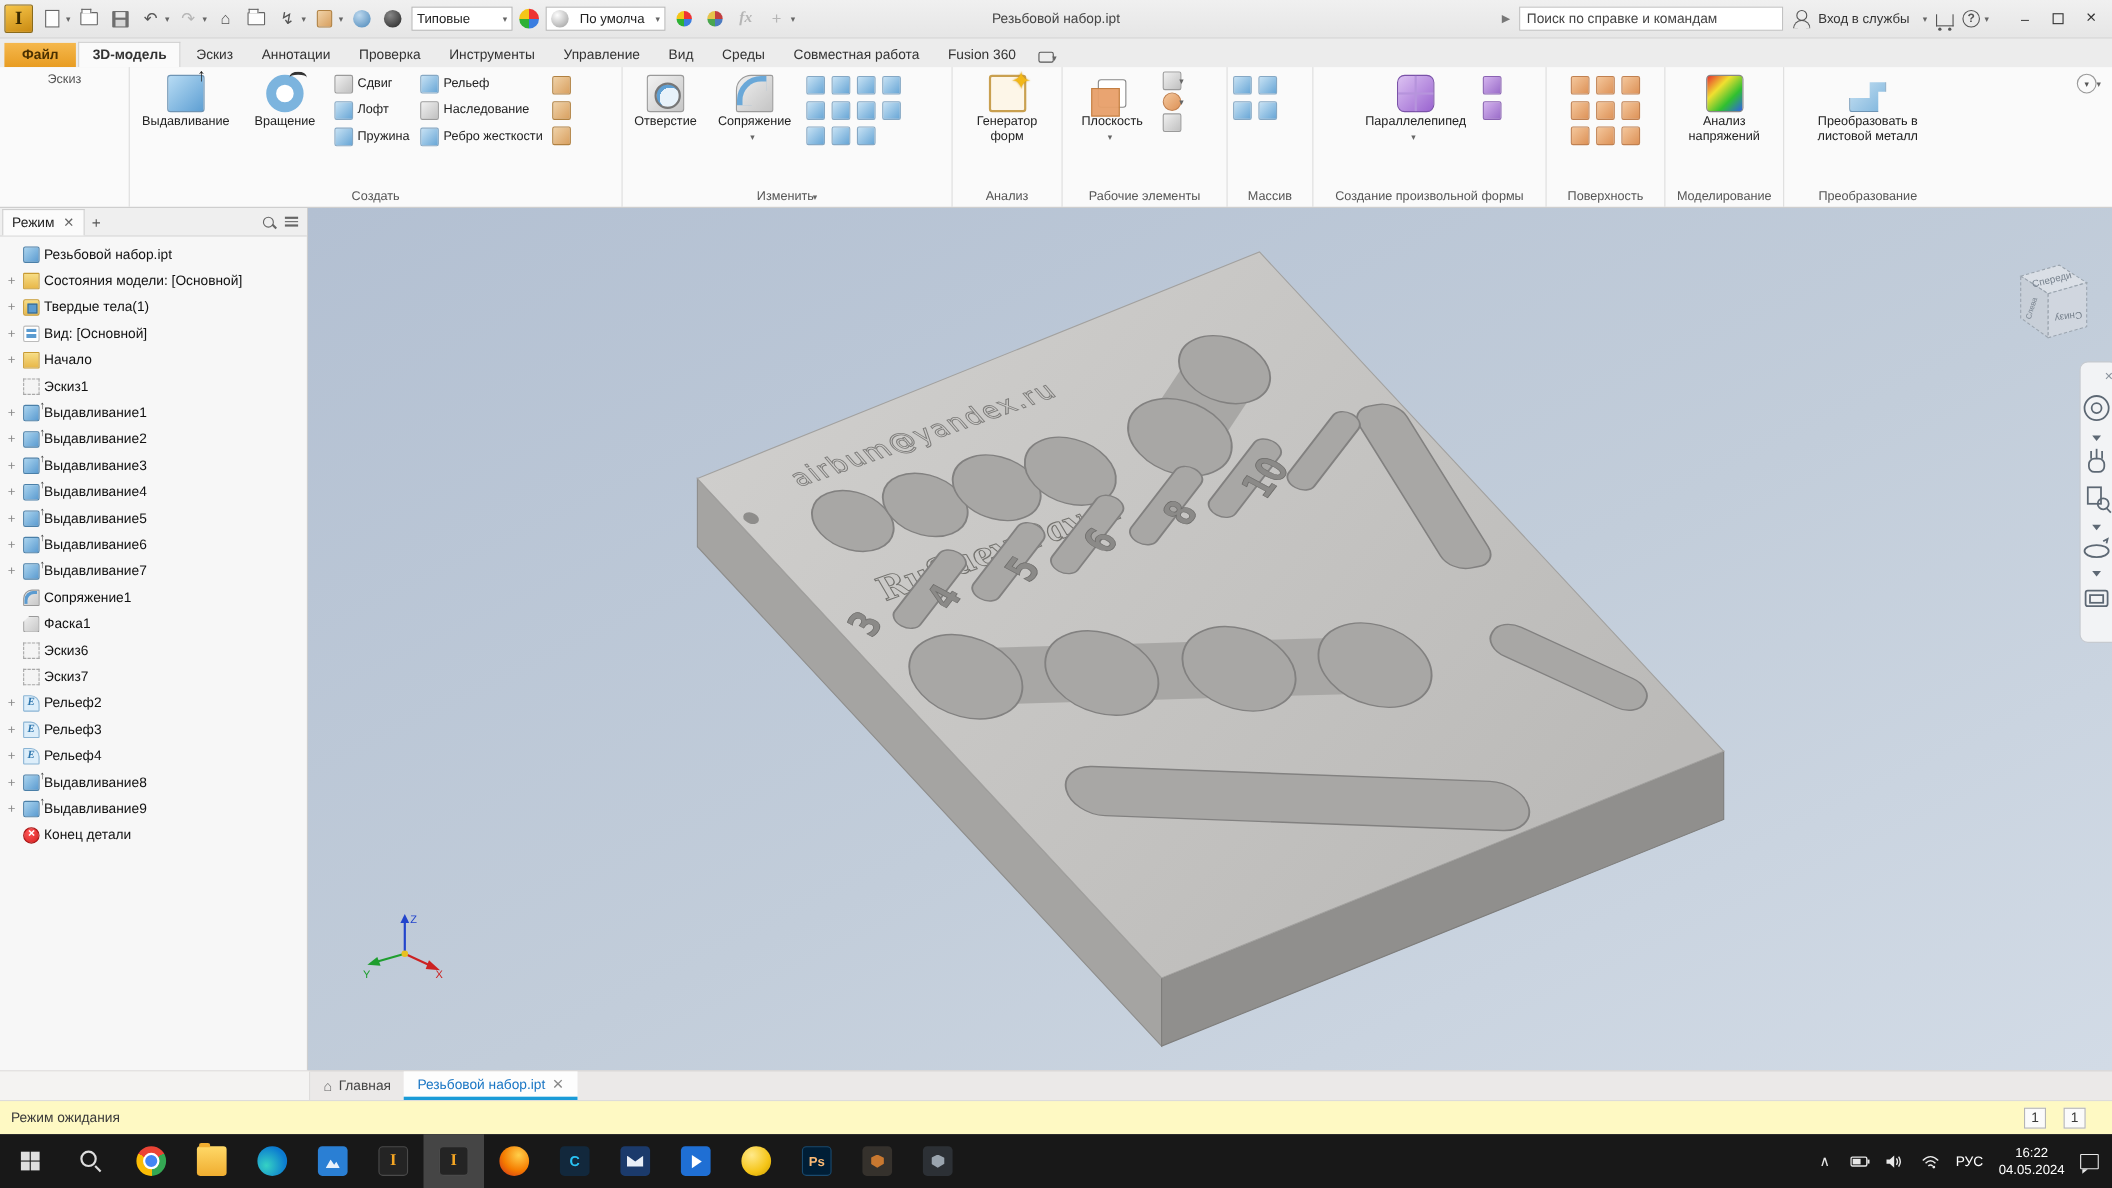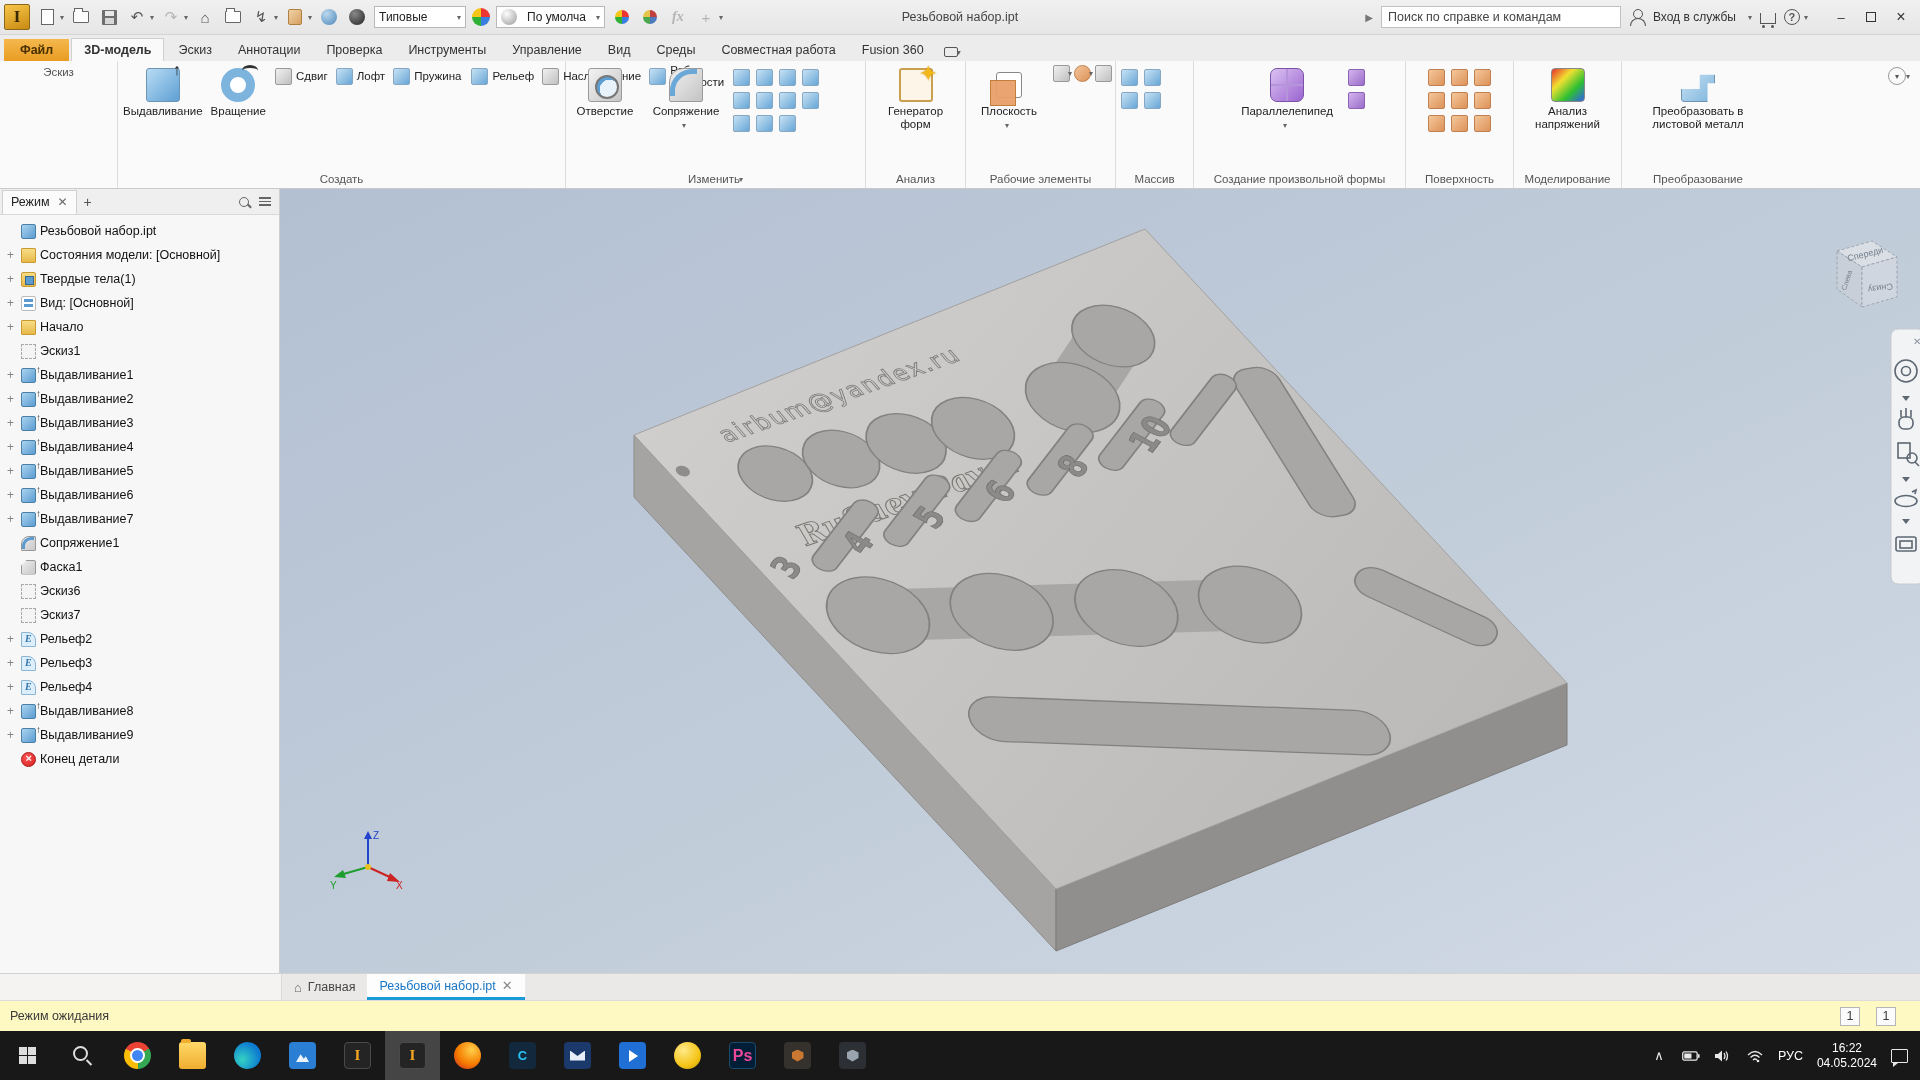--- a/index.html
+++ b/index.html
@@ -48,21 +48,21 @@
   .mini-screen{width:14px;height:10px;border:1.5px solid #555;border-radius:2px}
 
   
   .ribbon{height:128px;background:#fafafa;display:flex;border-bottom:1px solid #c9c9c9;position:relative}
   .panel{display:flex;flex-direction:column;border-right:1px solid #ddd;padding:2px 3px 0 3px}
   .panel-body{flex:1;display:flex;align-items:flex-start;gap:4px;padding-top:2px}
   .panel-label{height:18px;text-align:center;color:#555;font-size:11.5px;display:flex;align-items:center;justify-content:center;gap:3px}
   .bigbtn{width:86px;display:flex;flex-direction:column;align-items:center;gap:3px;padding:3px 2px;border-radius:2px;text-align:center}
   .bigbtn .blabel{font-size:11.5px;color:#222;line-height:1.15}
   .b34{width:34px;height:34px;border-radius:3px;display:block;position:relative}
-  .smcol{display:flex;flex-direction:row;gap:2px}
+  .smcol{display:flex;flex-direction:column;gap:2px}
   .smbtn{display:flex;align-items:center;gap:4px;padding:1px 3px;border-radius:2px;font-size:11.5px;color:#222;height:22px}
   .gi{width:17px;height:17px;border-radius:2px;display:inline-block;flex:none}
   .gi.blue{background:linear-gradient(135deg,#c7e2f4,#68a6d6);border:1px solid #86a8c4}
   .gi.graycube{background:linear-gradient(135deg,#f0f0f0,#c0c0c0);border:1px solid #9a9a9a}
   .gi.orange{background:linear-gradient(135deg,#f4c79c,#dd9258);border:1px solid #c08050}
   .gi.purple{background:linear-gradient(135deg,#d4b4ee,#9a6cc9);border:1px solid #8a62b2}
   .gi.tan{background:linear-gradient(135deg,#f0d2a8,#d8a060);border:1px solid #b08040}
   .toolgrid{display:grid;grid-template-columns:repeat(4,21px);grid-auto-rows:21px;gap:2px;align-content:flex-start;padding-top:2px}
   .toolgrid .gi{margin:2px}
   .grid3{grid-template-columns:repeat(3,21px)}
@@ -161,21 +161,21 @@
   .tbi-photos{background:#2a7fd4;border-radius:4px}
   .tbi-photos::after{content:"";width:13px;height:13px;background:#fff;opacity:.9;clip-path:polygon(0 100%,35% 40%,60% 75%,75% 55%,100% 100%)}
   .tbi-inventor,.tbi-inventor-pro{background:#242424;color:#f5a623;font:bold 15px "Liberation Serif",serif;border:1px solid #4a4a4a}
   .tbi-firefox{border-radius:50%;background:radial-gradient(circle at 65% 30%,#ffcf4a,#f57c00 55%,#d84315 85%)}
   .tbi-c-app{background:#12283c;color:#29c4f6}
   .tbi-mail{background:#1b3a6b}
   .tbi-mail::after{content:"";width:15px;height:10px;background:#e8eef7;clip-path:polygon(0 0,100% 0,100% 100%,0 100%,0 0,50% 55%,100% 0)}
   .tbi-media{background:#1f6fd4;border-radius:4px}
   .tbi-media::after{content:"";width:0;height:0;border-left:9px solid #fff;border-top:6px solid transparent;border-bottom:6px solid transparent;margin-left:2px}
   .tbi-ball{border-radius:50%;background:radial-gradient(circle at 35% 30%,#ffe98a,#f5c518 60%,#c79b00)}
-  .tbi-photoshop{background:#001e36;color:#ec4899;border:1px solid #1a4a6e;font-size:16px}
+  .tbi-photoshop{background:#001e36;color:#fdba74;border:1px solid #1a4a6e;font-size:12px}
   .tbi-game1{background:#35312c}
   .tbi-game1::after{content:"";width:12px;height:12px;background:#c87830;clip-path:polygon(50% 0,100% 25%,100% 70%,50% 100%,0 70%,0 25%)}
   .tbi-game2{background:#2c3035}
   .tbi-game2::after{content:"";width:12px;height:12px;background:#9aa4ae;clip-path:polygon(50% 0,100% 25%,100% 70%,50% 100%,0 70%,0 25%)}
   .tb-tray{margin-left:auto;display:flex;align-items:center;gap:14px;color:#eee;padding-right:12px}
   .tray-ic{display:flex;align-items:center;justify-content:center;width:18px;height:18px}
   .tb-clock{text-align:center;font-size:12px;line-height:1.25;color:#fff}
   .tb-lang{font-size:12.5px;color:#fff}
   .notif{width:17px;height:14px;border:1.5px solid #e8e8e8;border-radius:1px;position:relative}
   .notif::after{content:"";position:absolute;bottom:-5px;left:1px;width:0;height:0;border-top:4px solid #e8e8e8;border-right:5px solid transparent}

